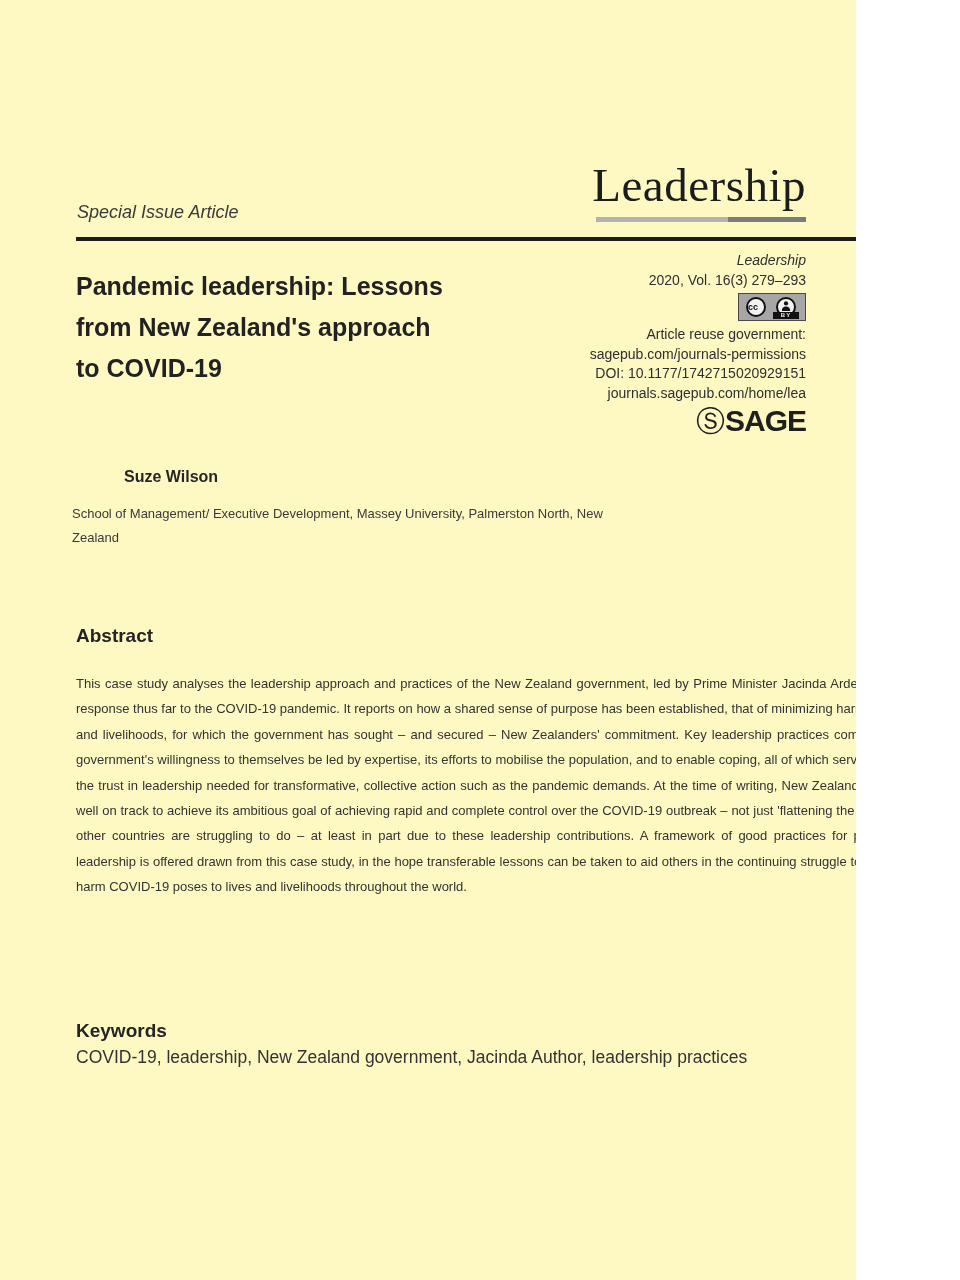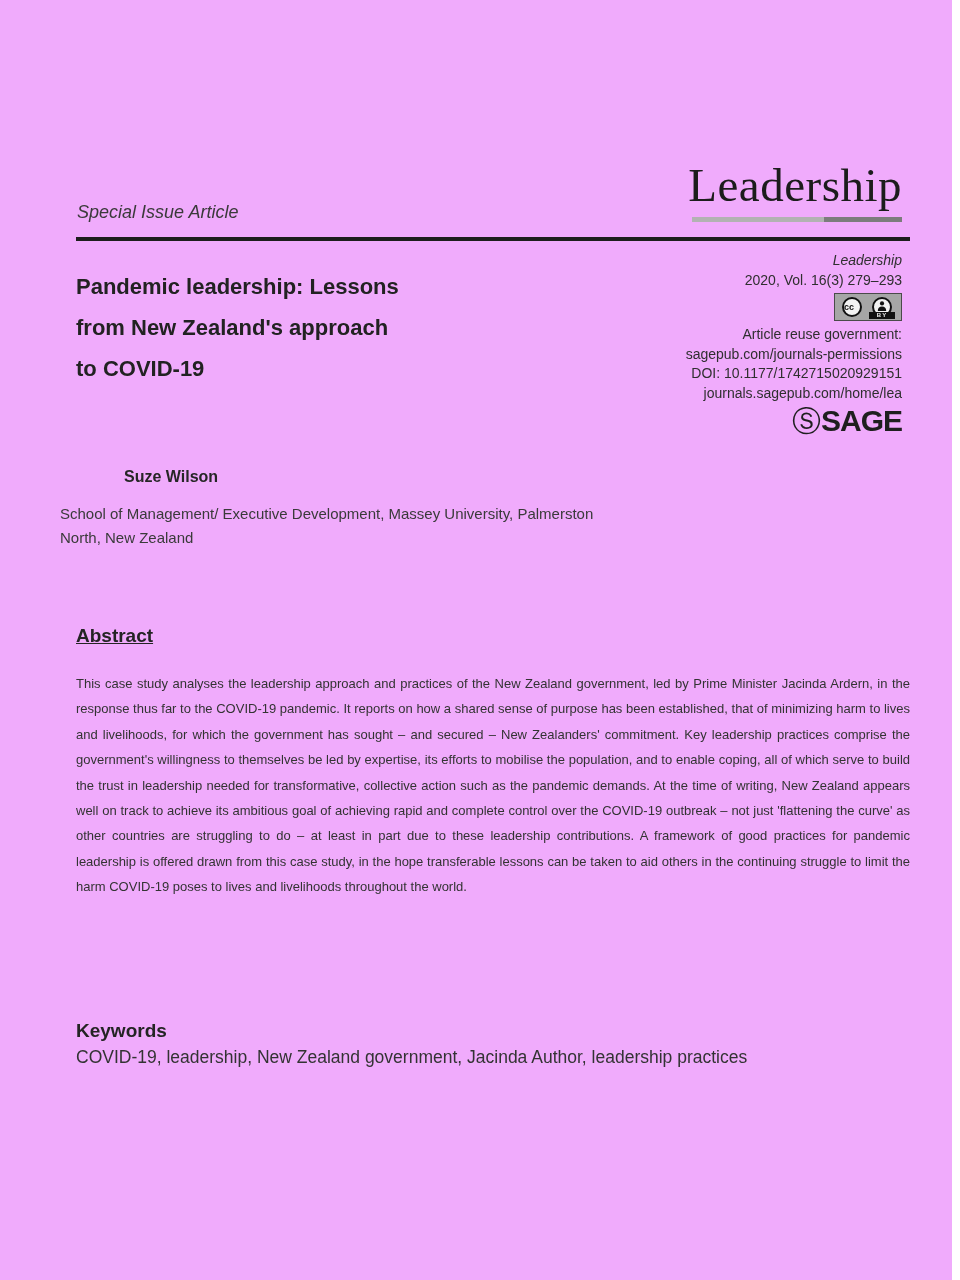--- a/index.html
+++ b/index.html
@@ -2,23 +2,23 @@
 <html><head>
 <meta charset="utf-8">
 <style>
   html, body {
     margin: 0;
     padding: 0;
     background: #ffffff;
   }
   .page {
     position: relative;
-    width: 952px;
+    width: 856px;
     height: 1280px;
-    background: #f0abfc;
+    background: #fef9c3;
     font-family: "Liberation Sans", sans-serif;
     color: #2d2d2d;
     overflow: hidden;
   }
 
   
   .category-label {
     position: absolute;
     left: 77px;
     top: 202px;
@@ -128,53 +128,52 @@
     font-size: 29px;
     letter-spacing: 0;
   }
 
   
   .article-title {
     position: absolute;
     left: 76px;
     top: 266px;
     width: 580px;
-    font-size: 22px;
+    font-size: 25px;
     font-weight: bold;
     line-height: 41px;
     color: #222222;
   }
   .author-name {
     position: absolute;
     left: 76px;
     top: 468px;
     font-size: 16px;
     font-weight: bold;
     color: #262626;
     margin-left: 48px;
   }
   .affiliation {
     position: absolute;
-    left: 60px;
+    left: 72px;
     top: 502px;
     width: 548px;
-    font-size: 15px;
+    font-size: 13px;
     line-height: 24px;
     color: #3a3a3a;
   }
 
   
   .abstract-heading {
     position: absolute;
     left: 76px;
     top: 625px;
     font-size: 19px;
     font-weight: bold;
     color: #242424;
-    text-decoration: underline;
   }
   .abstract-text {
     position: absolute;
     left: 76px;
     top: 651px;
     width: 834px;
     font-size: 13px;
     line-height: 25.4px;
     text-align: justify;
     color: #333333;

